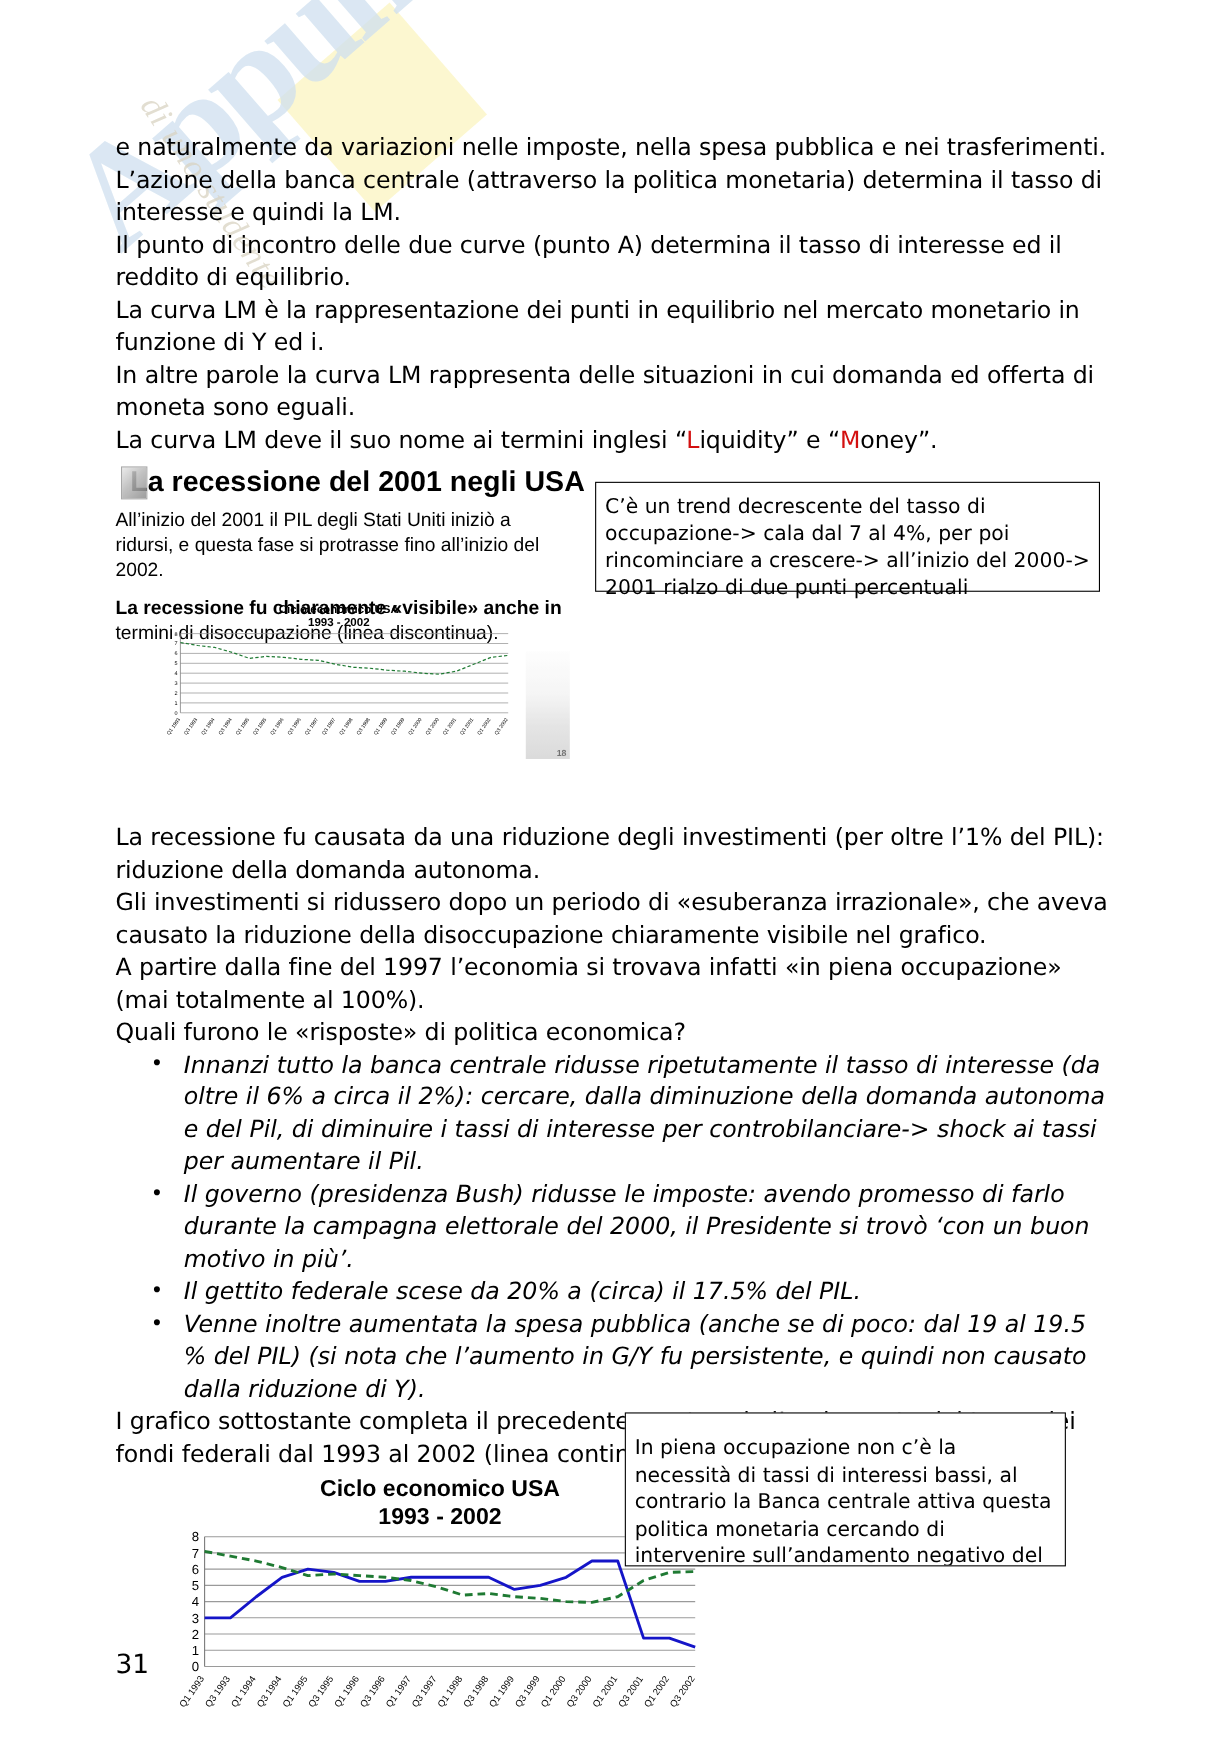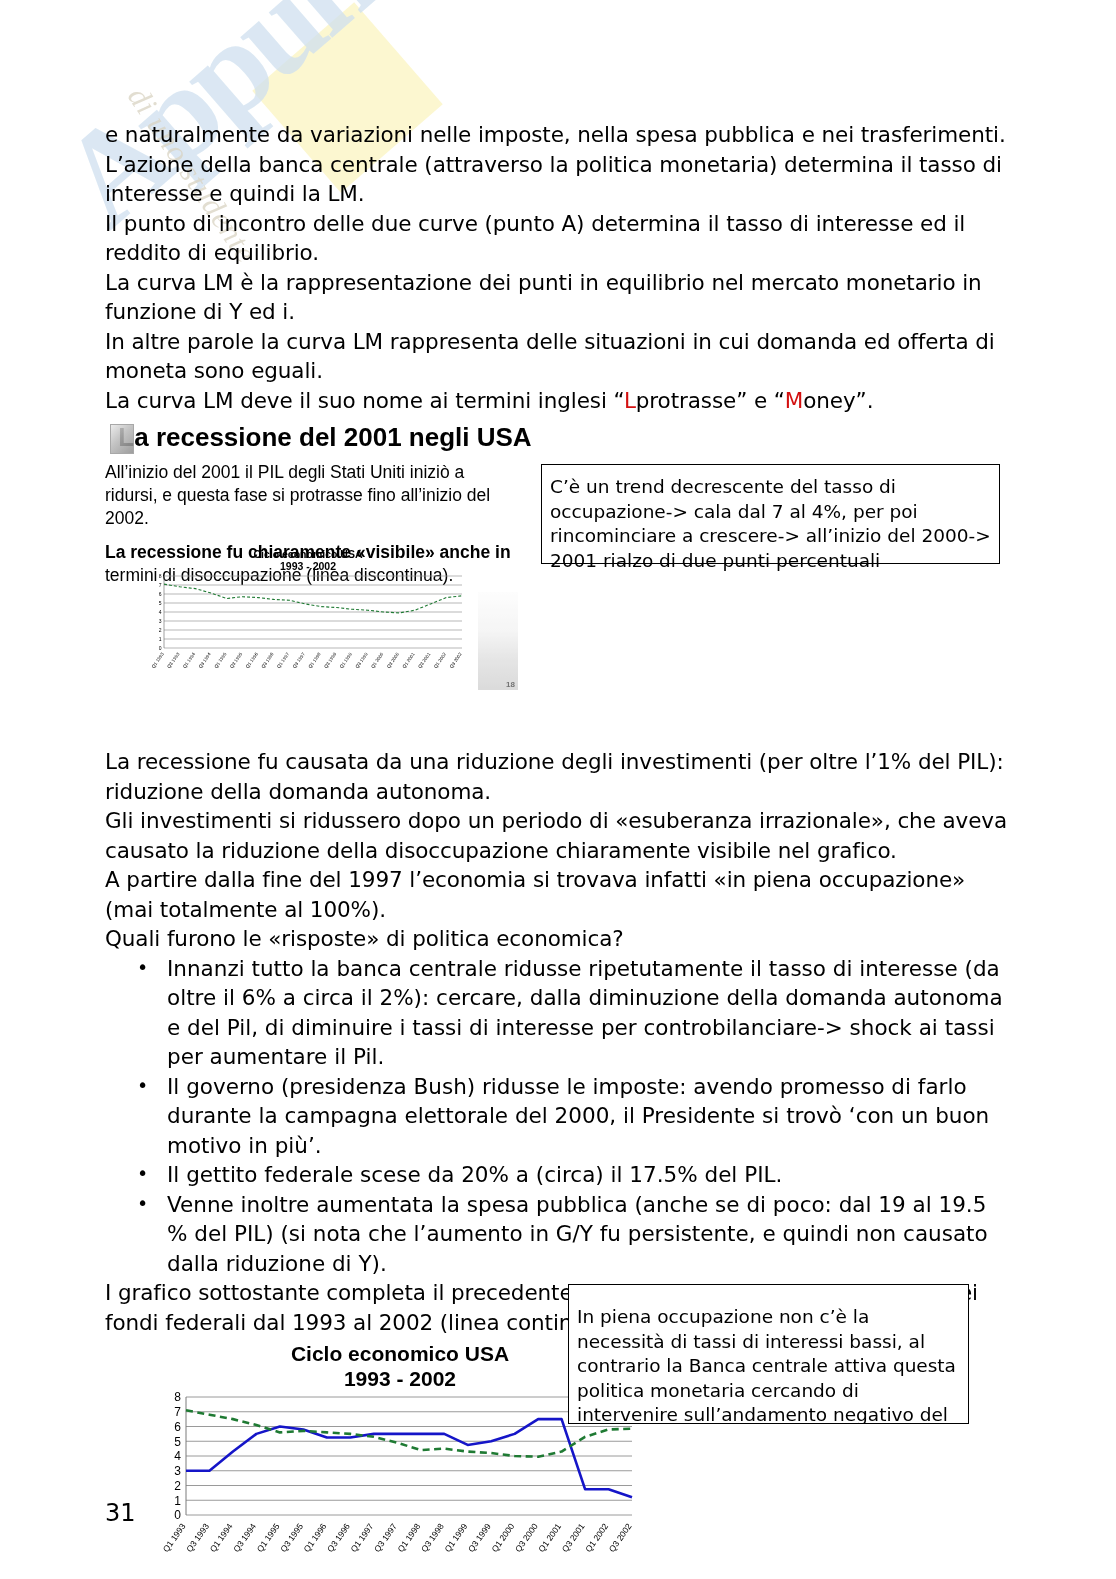--- a/index.html
+++ b/index.html
@@ -131,21 +131,20 @@
     font-size: 18.5px;
     line-height: 24.5px;
     padding: 10px 8px 4px 8px;
     z-index: 3;
   }
   #callout-top {
     left: 541px;
     top: 438px;
     width: 459px;
     height: 100px;
-    margin-top: 26px;
   }
   #callout-bottom {
     left: 568px;
     top: 1284px;
     width: 401px;
     height: 140px;
     overflow: hidden;
     padding-top: 20px;
   }
 
@@ -209,20 +208,21 @@
     margin: 0;
     padding: 0;
     list-style: none;
   }
   ul.bullets li {
     position: relative;
     padding-left: 62px;
     font-size: 21.5px;
     line-height: 29.5px;
     font-family: "DejaVu Sans", sans-serif;
+    font-style: italic;
   }
   ul.bullets li::before {
     content: "•";
     position: absolute;
     left: 32px;
     top: -1px;
     font-size: 19px;
   }
 </style>
 </head>
@@ -237,21 +237,21 @@
   </div>
 
   <div class="content">
 
     <div>
       <p class="body">e naturalmente da variazioni nelle imposte, nella spesa pubblica e nei trasferimenti.</p>
       <p class="body">L’azione della banca centrale (attraverso la politica monetaria) determina il tasso di interesse e quindi la LM.</p>
       <p class="body">Il punto di incontro delle due curve (punto A) determina il tasso di interesse ed il reddito di equilibrio.</p>
       <p class="body">La curva LM è la rappresentazione dei punti in equilibrio nel mercato monetario in funzione di Y ed i.</p>
       <p class="body">In altre parole la curva LM rappresenta delle situazioni in cui domanda ed offerta di moneta sono eguali.</p>
-      <p class="body"><span>La curva LM deve il suo nome ai termini inglesi “</span><span class="red">L</span><span>protrasse” e “</span><span class="red">M</span><span>oney”.</span></p>
+      <p class="body"><span>La curva LM deve il suo nome ai termini inglesi “</span><span class="red">L</span><span>iquidity” e “</span><span class="red">M</span><span>oney”.</span></p>
     </div>
 
     <div class="slide">
       <div class="slide-icon"></div>
       <h2 class="slide-title">La recessione del 2001 negli USA</h2>
       <p class="slide-body">All’inizio del 2001 il PIL degli Stati Uniti iniziò a ridursi, e questa fase si protrasse fino all’inizio del 2002.</p>
       <p class="slide-body b2"><span>La recessione fu chiaramente «visibile» anche in</span> <span class="thin">termini di disoccupazione (linea discontinua).</span></p>
     </div>
 
     <div style="height:160px"></div>

